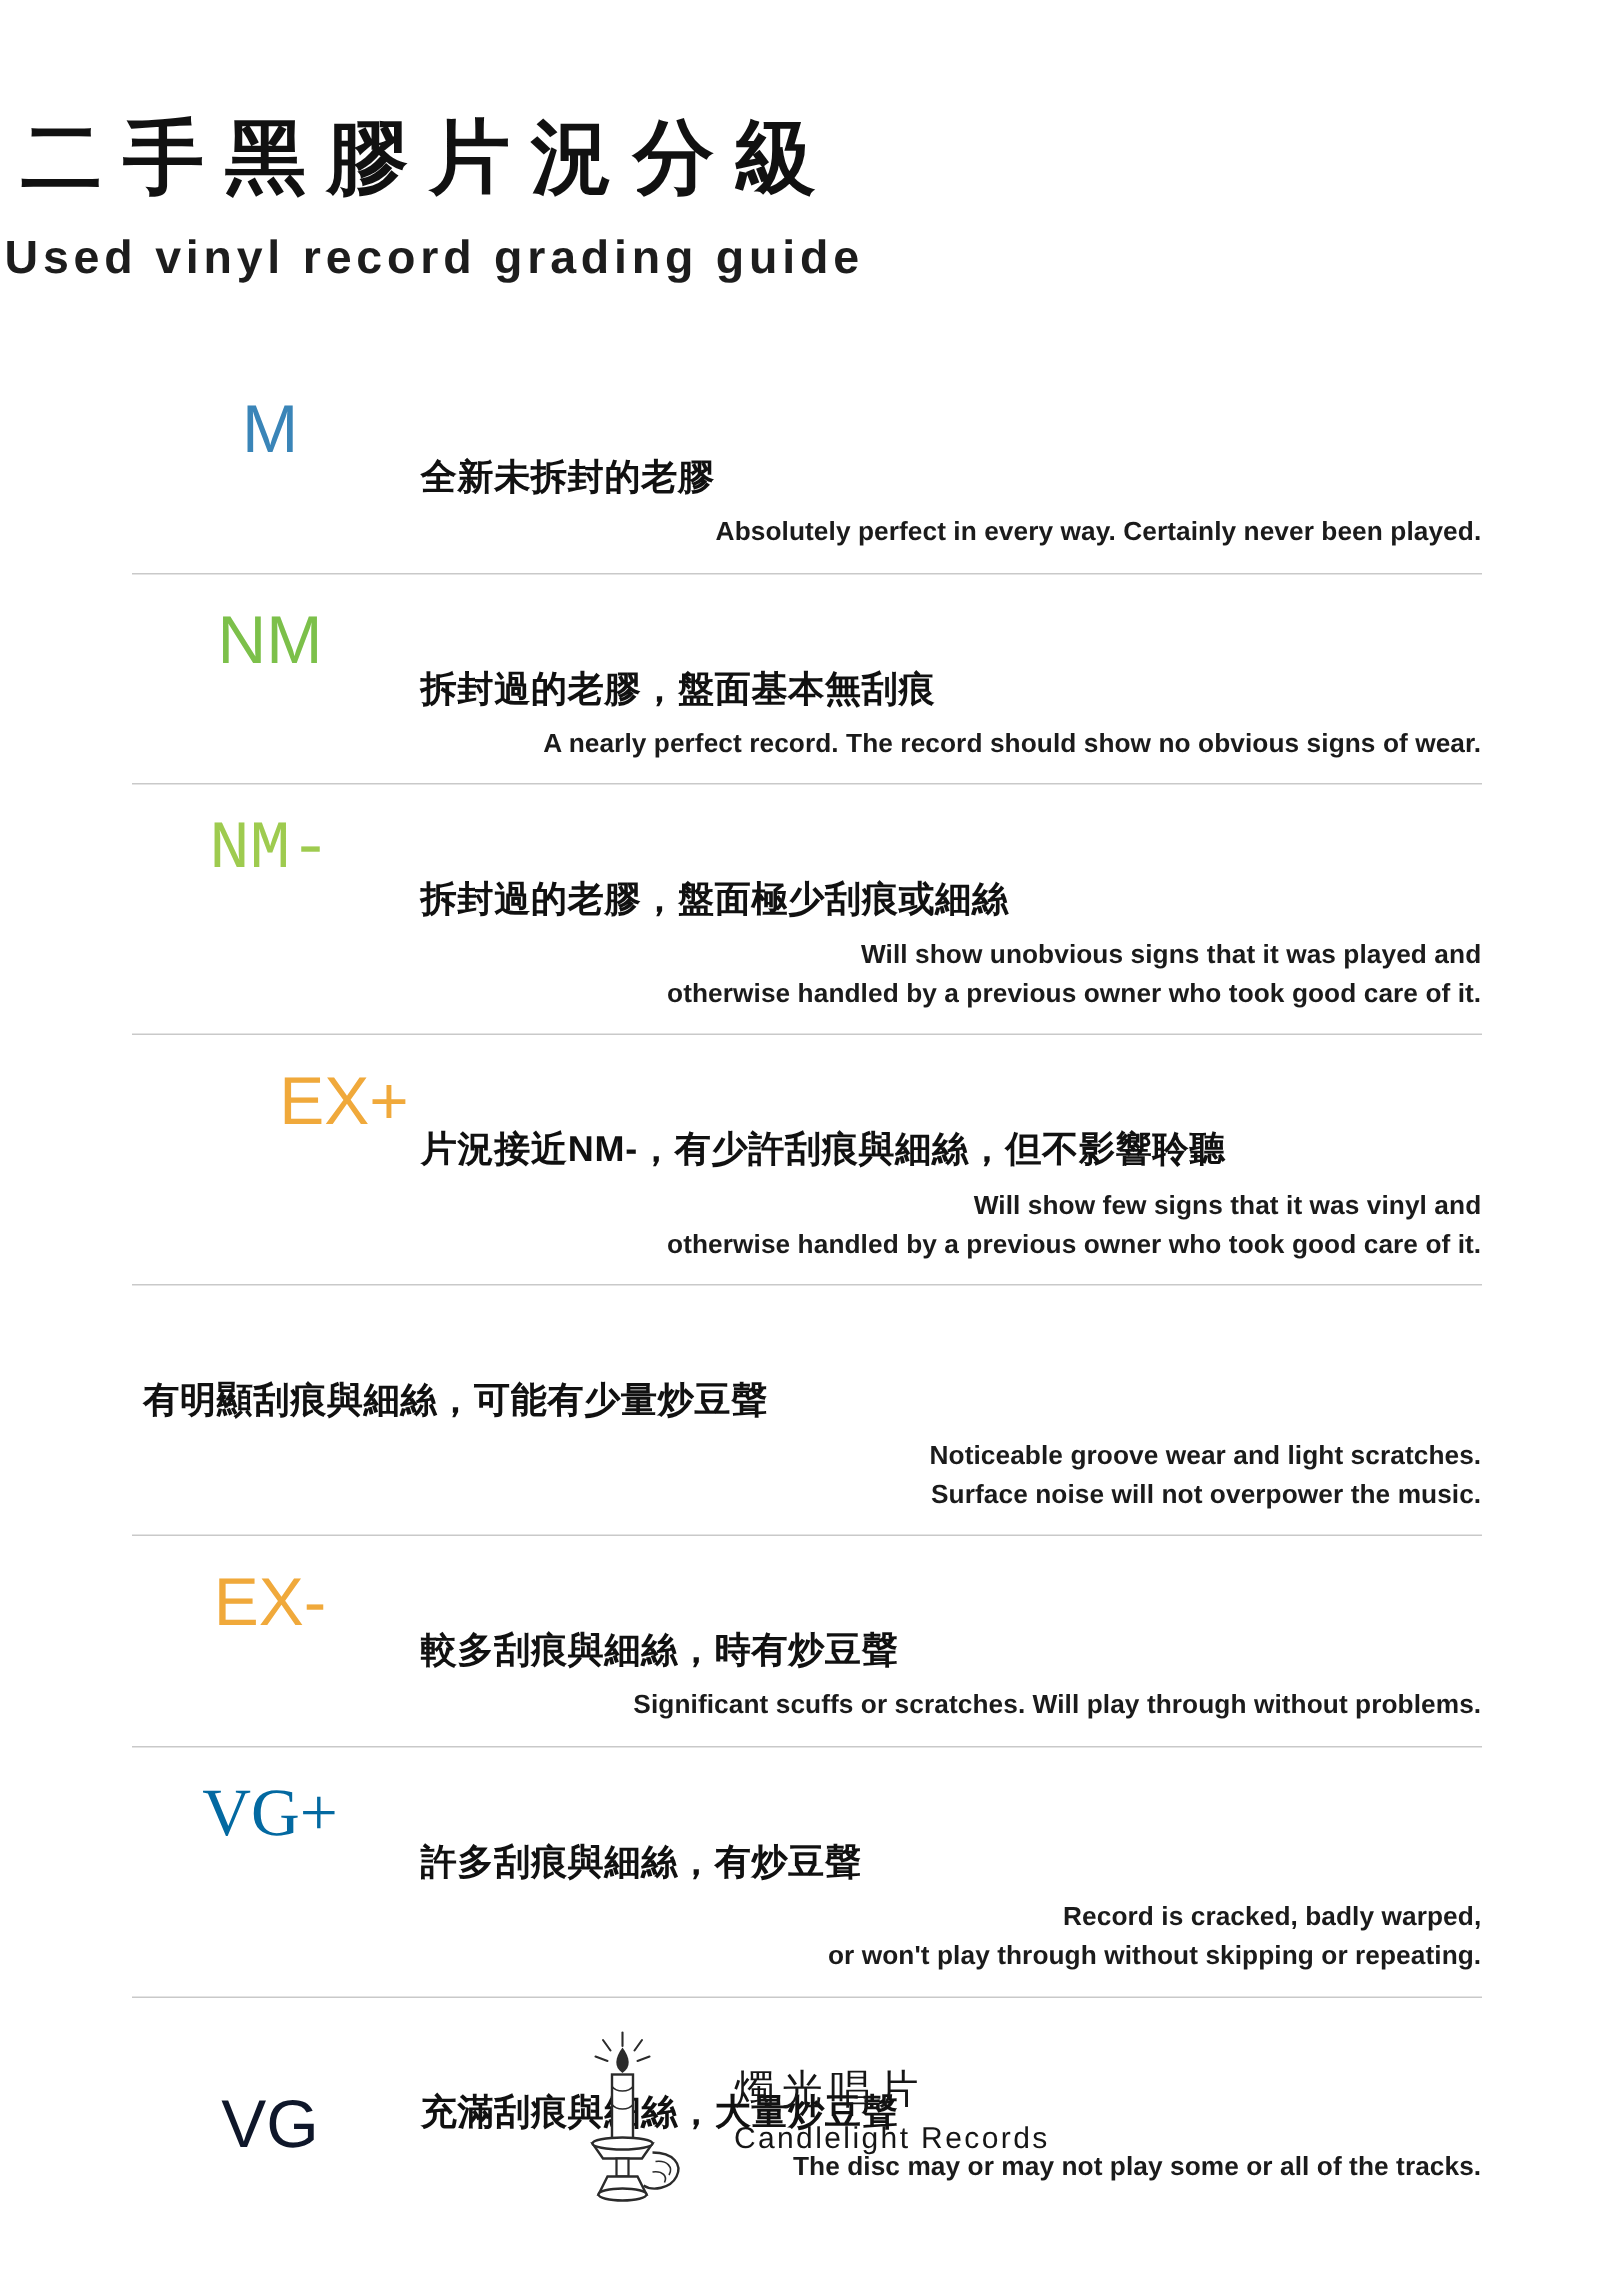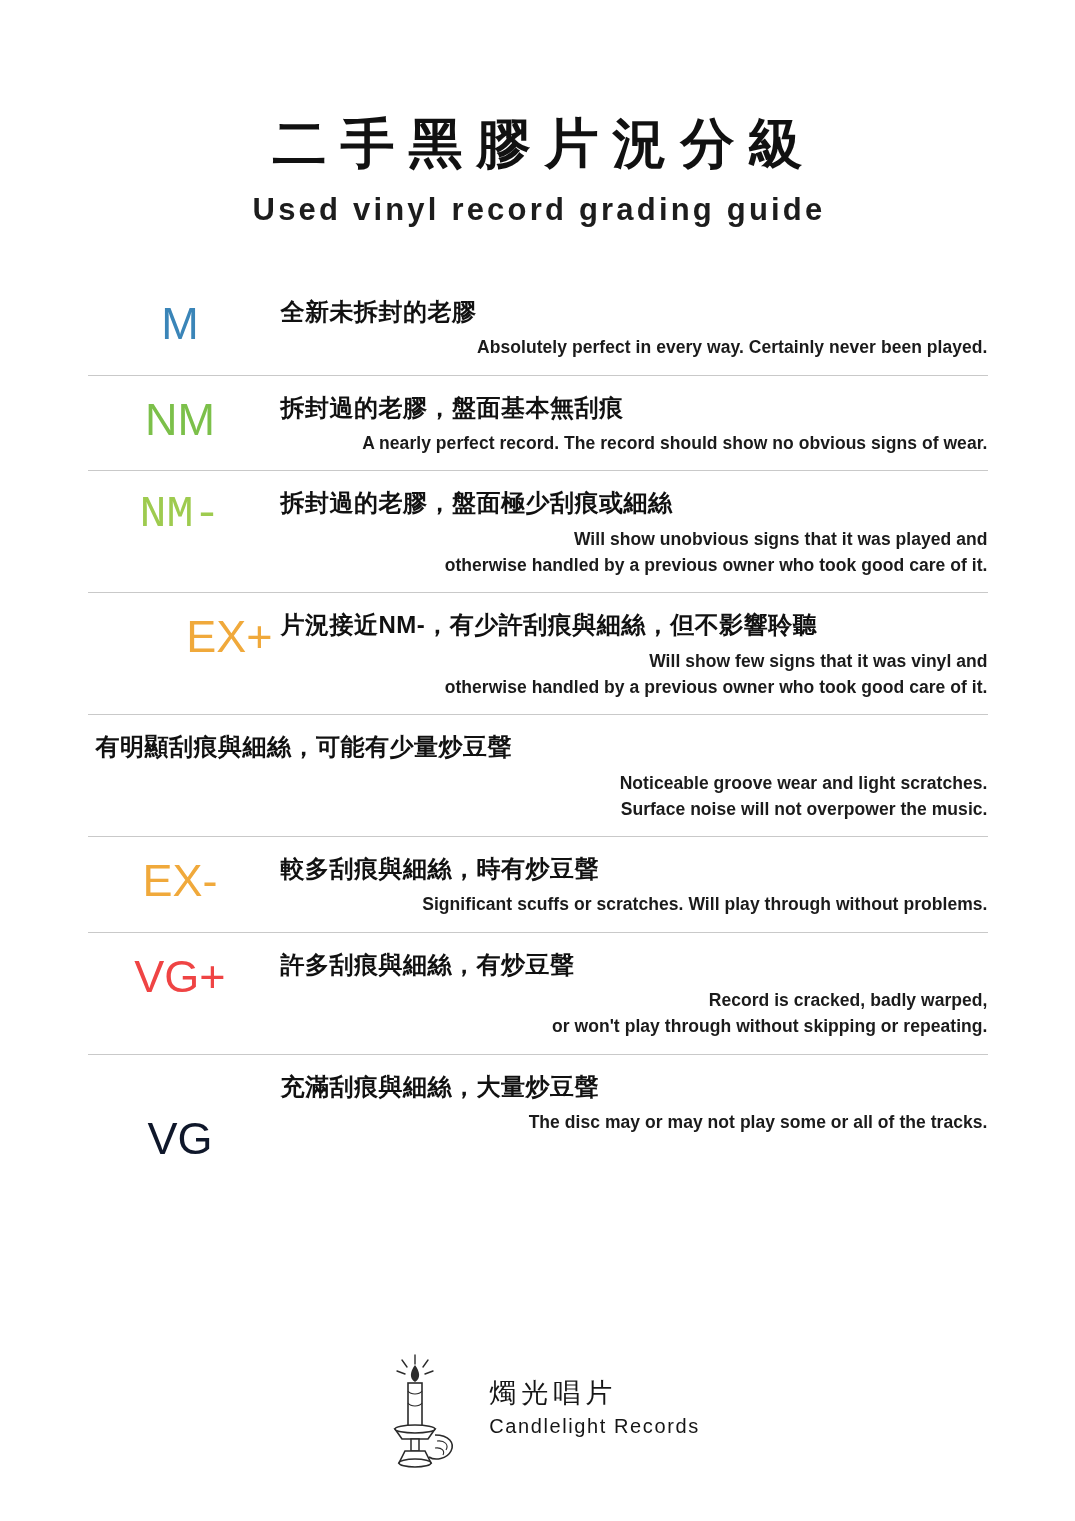--- a/index.html
+++ b/index.html
@@ -16,22 +16,22 @@
   }
   .page {
     position: relative;
     width: 1075px;
     height: 1521px;
     box-sizing: border-box;
   }
 
   
   .header {
-    text-align: center;
-    padding-top: 112px;
+    text-align: left;
+    padding-top: 74px;
   }
   .title-zh {
     font-size: 54px;
     font-weight: 700;
     letter-spacing: 14px;
     color: #111111;
     line-height: 1.15;
     text-indent: 14px;
   }
   .title-en {
@@ -65,20 +65,21 @@
     font-size: 45px;
     font-weight: 400;
     line-height: 1.05;
     padding-top: 6px;
     font-family: "Liberation Sans", sans-serif;
   }
   .grade-text {
     flex: 1 1 auto;
     padding-left: 8px;
     padding-top: 2px;
+    margin-top: 45px;
   }
   .grade-zh {
     font-size: 24px;
     font-weight: 700;
     color: #111111;
     letter-spacing: 0.5px;
     line-height: 1.35;
     margin-bottom: 6px;
   }
   .grade-en {
@@ -188,21 +189,21 @@
       <div class="grade-row">
         <div class="grade-code" style="color: rgb(240, 169, 59);">EX-</div>
         <div class="grade-text">
           <div class="grade-zh">較多刮痕與細絲，時有炒豆聲</div>
           <div class="grade-en">
             <span class="ln">Significant scuffs or scratches. Will play through without problems.</span>
           </div>
         </div>
       </div>
       <div class="grade-row">
-        <div class="grade-code" style="color: #ef4444;">VG+</div>
+        <div class="grade-code" style="color: #0369a1; font-family: Liberation Serif, serif;">VG+</div>
         <div class="grade-text">
           <div class="grade-zh">許多刮痕與細絲，有炒豆聲</div>
           <div class="grade-en">
             <span class="ln">Record is cracked, badly warped,</span>
             <span class="ln">or won't play through without skipping or repeating.</span>
           </div>
         </div>
       </div>
       <div class="grade-row">
         <div class="grade-code" style="color: #0f172a; margin-top: 40px;">VG</div>

